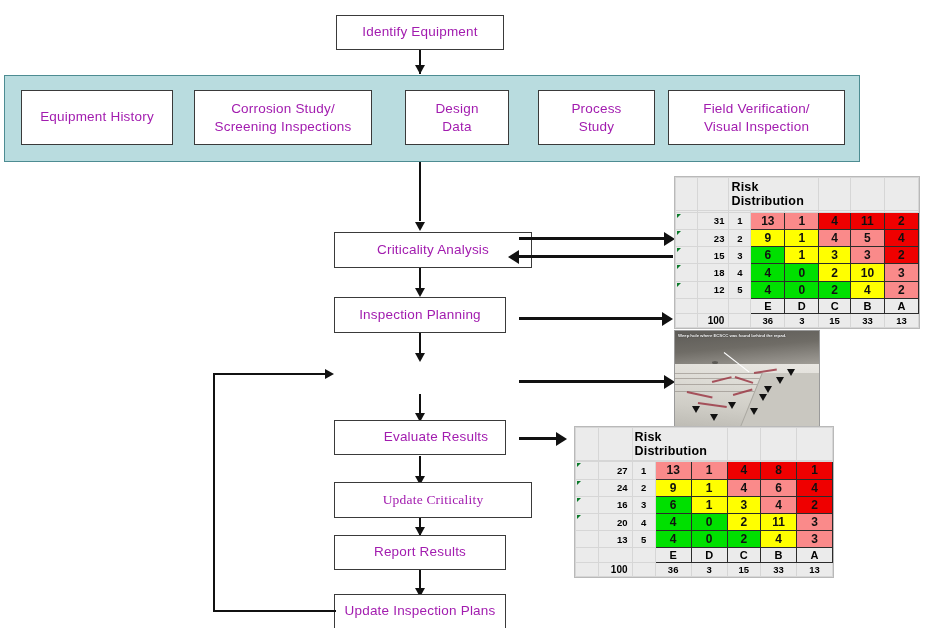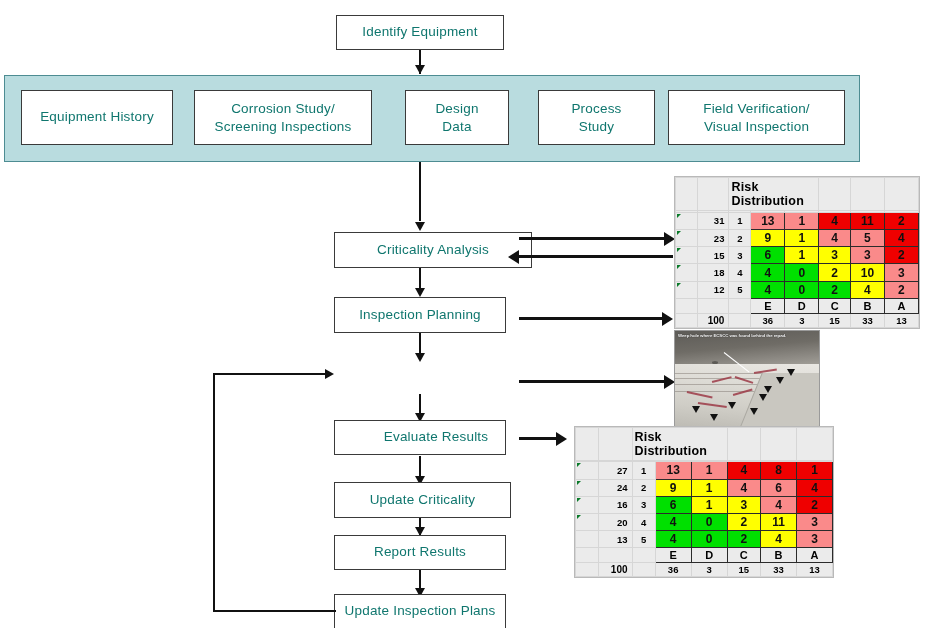--- a/index.html
+++ b/index.html
@@ -5,21 +5,21 @@
   html,body{margin:0;padding:0;background:#ffffff;}
   body{width:949px;height:628px;position:relative;overflow:hidden;
        font-family:"Liberation Sans","DejaVu Sans",sans-serif;color:#1a1a1a;}
 
   .canvas{position:absolute;left:0;top:0;width:949px;height:628px;}
 
   
   .pbox{position:absolute;box-sizing:border-box;background:#ffffff;
         border:1.5px solid #3a3a3a;display:flex;align-items:center;
         justify-content:center;text-align:center;font-size:13.5px;
-        line-height:1.25;color:#0f766e;letter-spacing:.2px;}
+        line-height:1.25;color:#a21caf;letter-spacing:.2px;}
   .pbox.multi{line-height:1.3;}
 
   
   .banner{position:absolute;box-sizing:border-box;background:#b9dcdf;
           border:1.5px solid #4d8c92;}
   .banner .pbox{border:1.5px solid #3a3a3a;}
 
   
   .vline{position:absolute;background:#111;width:2px;}
   .hline{position:absolute;background:#111;height:2px;}
@@ -137,21 +137,21 @@
   <div class="vline" style="left:419px;top:394px;height:20px;"></div>
   <div class="arrow-d" style="left:414.5px;top:413px;"></div>
 
   <div class="pbox" style="left:334px;top:420px;width:172px;height:35px;padding-left:32px;">
     <span>Evaluate Results</span>
   </div>
 
   <div class="vline" style="left:419px;top:456px;height:21px;"></div>
   <div class="arrow-d" style="left:414.5px;top:476px;"></div>
 
-  <div class="pbox" style="left:334px;top:482px;width:177px;height:36px;">
+  <div class="pbox" style="left:334px;top:482px;width:198px;height:36px;font-family:Liberation Serif, serif;">
     <span>Update Criticality</span>
   </div>
 
   <div class="vline" style="left:419px;top:518px;height:18px;"></div>
   <div class="arrow-d" style="left:414.5px;top:527px;"></div>
 
   <div class="pbox" style="left:334px;top:535px;width:172px;height:35px;">
     <span>Report Results</span>
   </div>
 

